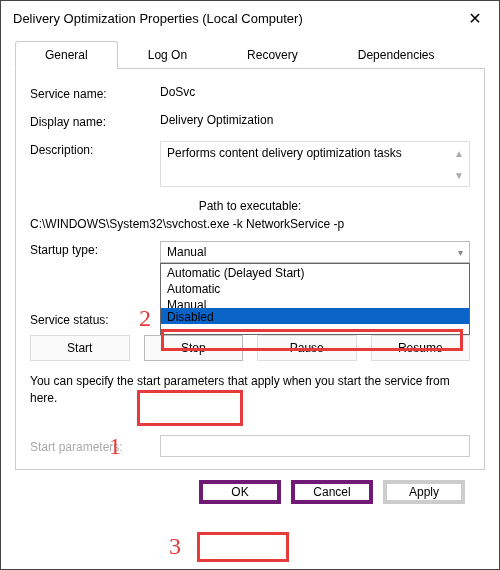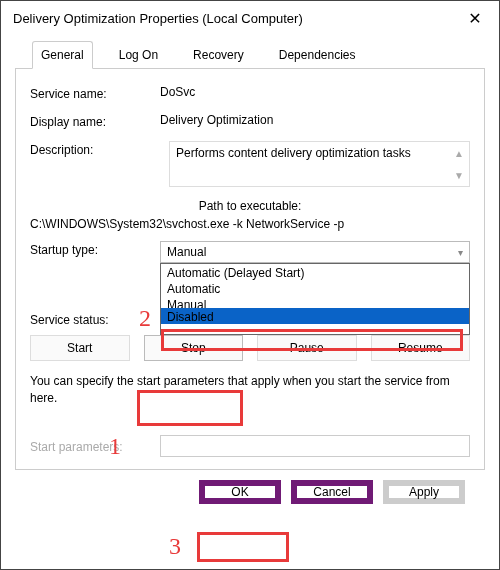--- a/index.html
+++ b/index.html
@@ -2,48 +2,48 @@
 <html><head>
 <meta charset="utf-8">
 <style>
 * { box-sizing: border-box; margin: 0; padding: 0; font-family: "Segoe UI", Tahoma, sans-serif; font-size: 12px; color: #000; }
 body { background: #fff; width: 500px; height: 570px; position: relative; border: 1px solid #444; overflow: hidden; }
 .titlebar { display:flex; align-items:center; justify-content:space-between; height:34px; padding:0 12px; }
 .titlebar .title { font-size:13px; }
 .close-x { font-size:16px; width:24px; text-align:center; cursor:pointer; }
 .content { padding: 6px 14px 12px 14px; }
 .tabs { display:flex; border-bottom:1px solid #ccc; }
-.tab { padding:6px 8px; border:1px solid transparent; border-bottom:none; margin-bottom:-1px; color:#444; cursor:pointer;margin-left:17px; }
+.tab { padding:6px 29px; border:1px solid transparent; border-bottom:none; margin-bottom:-1px; color:#444; cursor:pointer; }
 .tab.active { border:1px solid #ccc; border-bottom:1px solid #fff; background:#fff; border-radius:3px 3px 0 0; }
 .panel { border:1px solid #ccc; border-top:none; padding:16px 14px 6px 14px; }
 .row { display:flex; align-items:flex-start; margin-bottom:12px; }
 .lab { width:130px; flex:0 0 130px; padding-top:2px; }
 .val { flex:1; }
-.desc-box { flex:1; height:46px; border:1px solid #ddd; padding:4px 22px 4px 6px; position:relative; color:#333; line-height:1.3;margin-left:9px; }
+.desc-box { flex:1; height:46px; border:1px solid #ddd; padding:4px 22px 4px 6px; position:relative; color:#333; line-height:1.3; }
 .spin { position:absolute; right:2px; width:16px; height:18px; display:flex; align-items:center; justify-content:center; color:#aaa; font-size:10px; }
 .spin.up{ top:2px; } .spin.down{ bottom:2px; }
 .path-block { margin-top:6px; margin-bottom:10px; }
 .path-block div:first-child{ margin-bottom:4px;text-align:center; }
 .select-box { position:relative; flex:1; }
 .select-display { border:1px solid #bbb; height:22px; padding:3px 6px; display:flex; justify-content:space-between; align-items:center; background:#fff; }
 .chev { color:#888; font-size:10px; }
 .dropdown { position:absolute; left:0; right:0; top:22px; border:1px solid #666; background:#fff; z-index:5; }
 .opt { padding:2px 6px; height:16px; line-height:14px; white-space:nowrap; overflow:hidden; }
 .opt.sel { background:#0a63c7; color:#fff; }
 .opt.cut { overflow:hidden; }
 .svc-row { display:flex; align-items:center; margin-top:48px; margin-bottom:8px; }
 .btns { display:flex; gap:14px; margin-bottom:12px; }
 .btn { flex:1; height:26px; border:1px solid #bbb; background:#fafafa; display:flex; align-items:center; justify-content:center; cursor:pointer; }
 .btn.disabled { color:#aaa; border-color:#ddd; cursor:default; }
 .note { margin-bottom:28px; line-height:1.4; }
 .params-row { display:flex; align-items:center; margin-bottom:6px; }
 .params-row .lab { color:#aaa; }
 .textfield { flex:1; height:22px; border:1px solid #ccc; padding:2px 4px; background:#fff; }
 .dlg-btns { display:flex; justify-content:flex-end; gap:10px; padding:10px 20px 0 0; }
-.dlg-btn { width:82px; height:24px; border:6px solid #701a75; background:#fff; display:flex; align-items:center; justify-content:center; cursor:pointer; }
+.dlg-btn { width:82px; height:24px; border:4px solid #701a75; background:#fff; display:flex; align-items:center; justify-content:center; cursor:pointer; }
 .dlg-btn.apply { color:#aaa; border-color:#ccc; cursor:default; }
 
 
 .redbox { position:absolute; border:3px solid #e83a3a; pointer-events:none; z-index:20; }
 .ann-num { position:absolute; font-family: "Comic Sans MS", "Segoe Script", cursive; font-size:24px; color:#e83a3a; z-index:21; pointer-events:none; }
 </style>
 </head>
 <body>
 
 <div class="titlebar">

